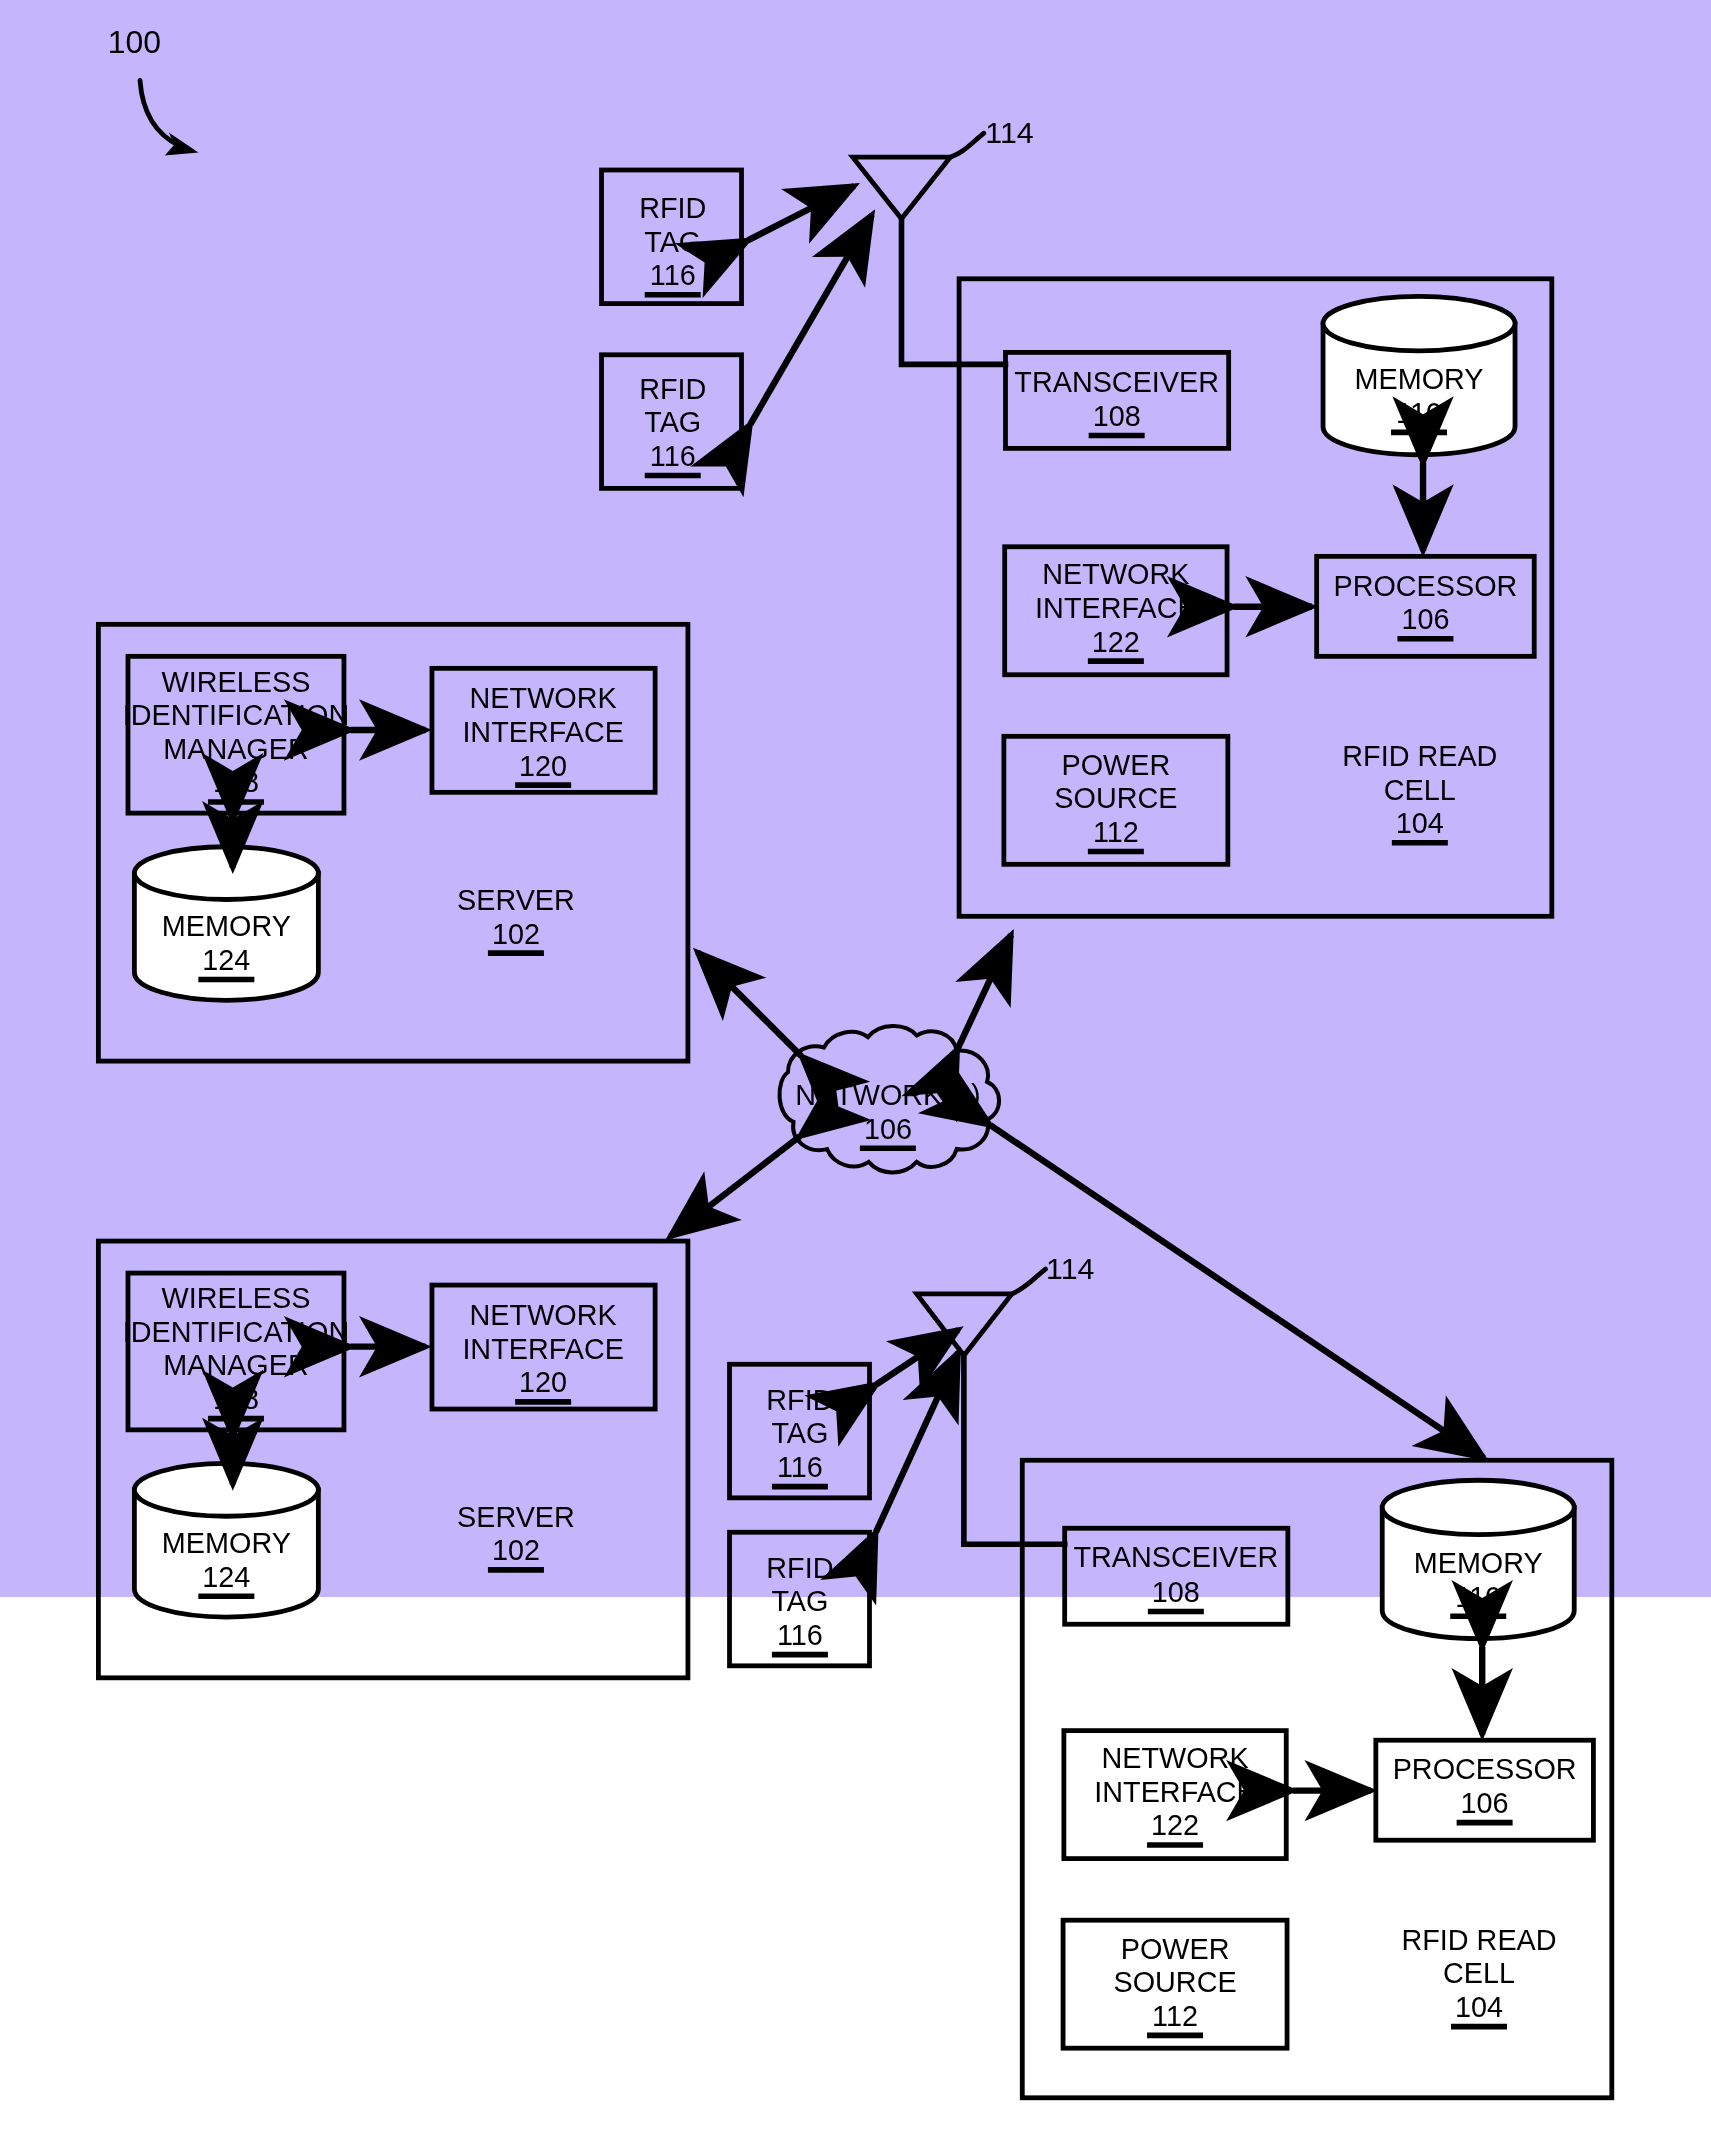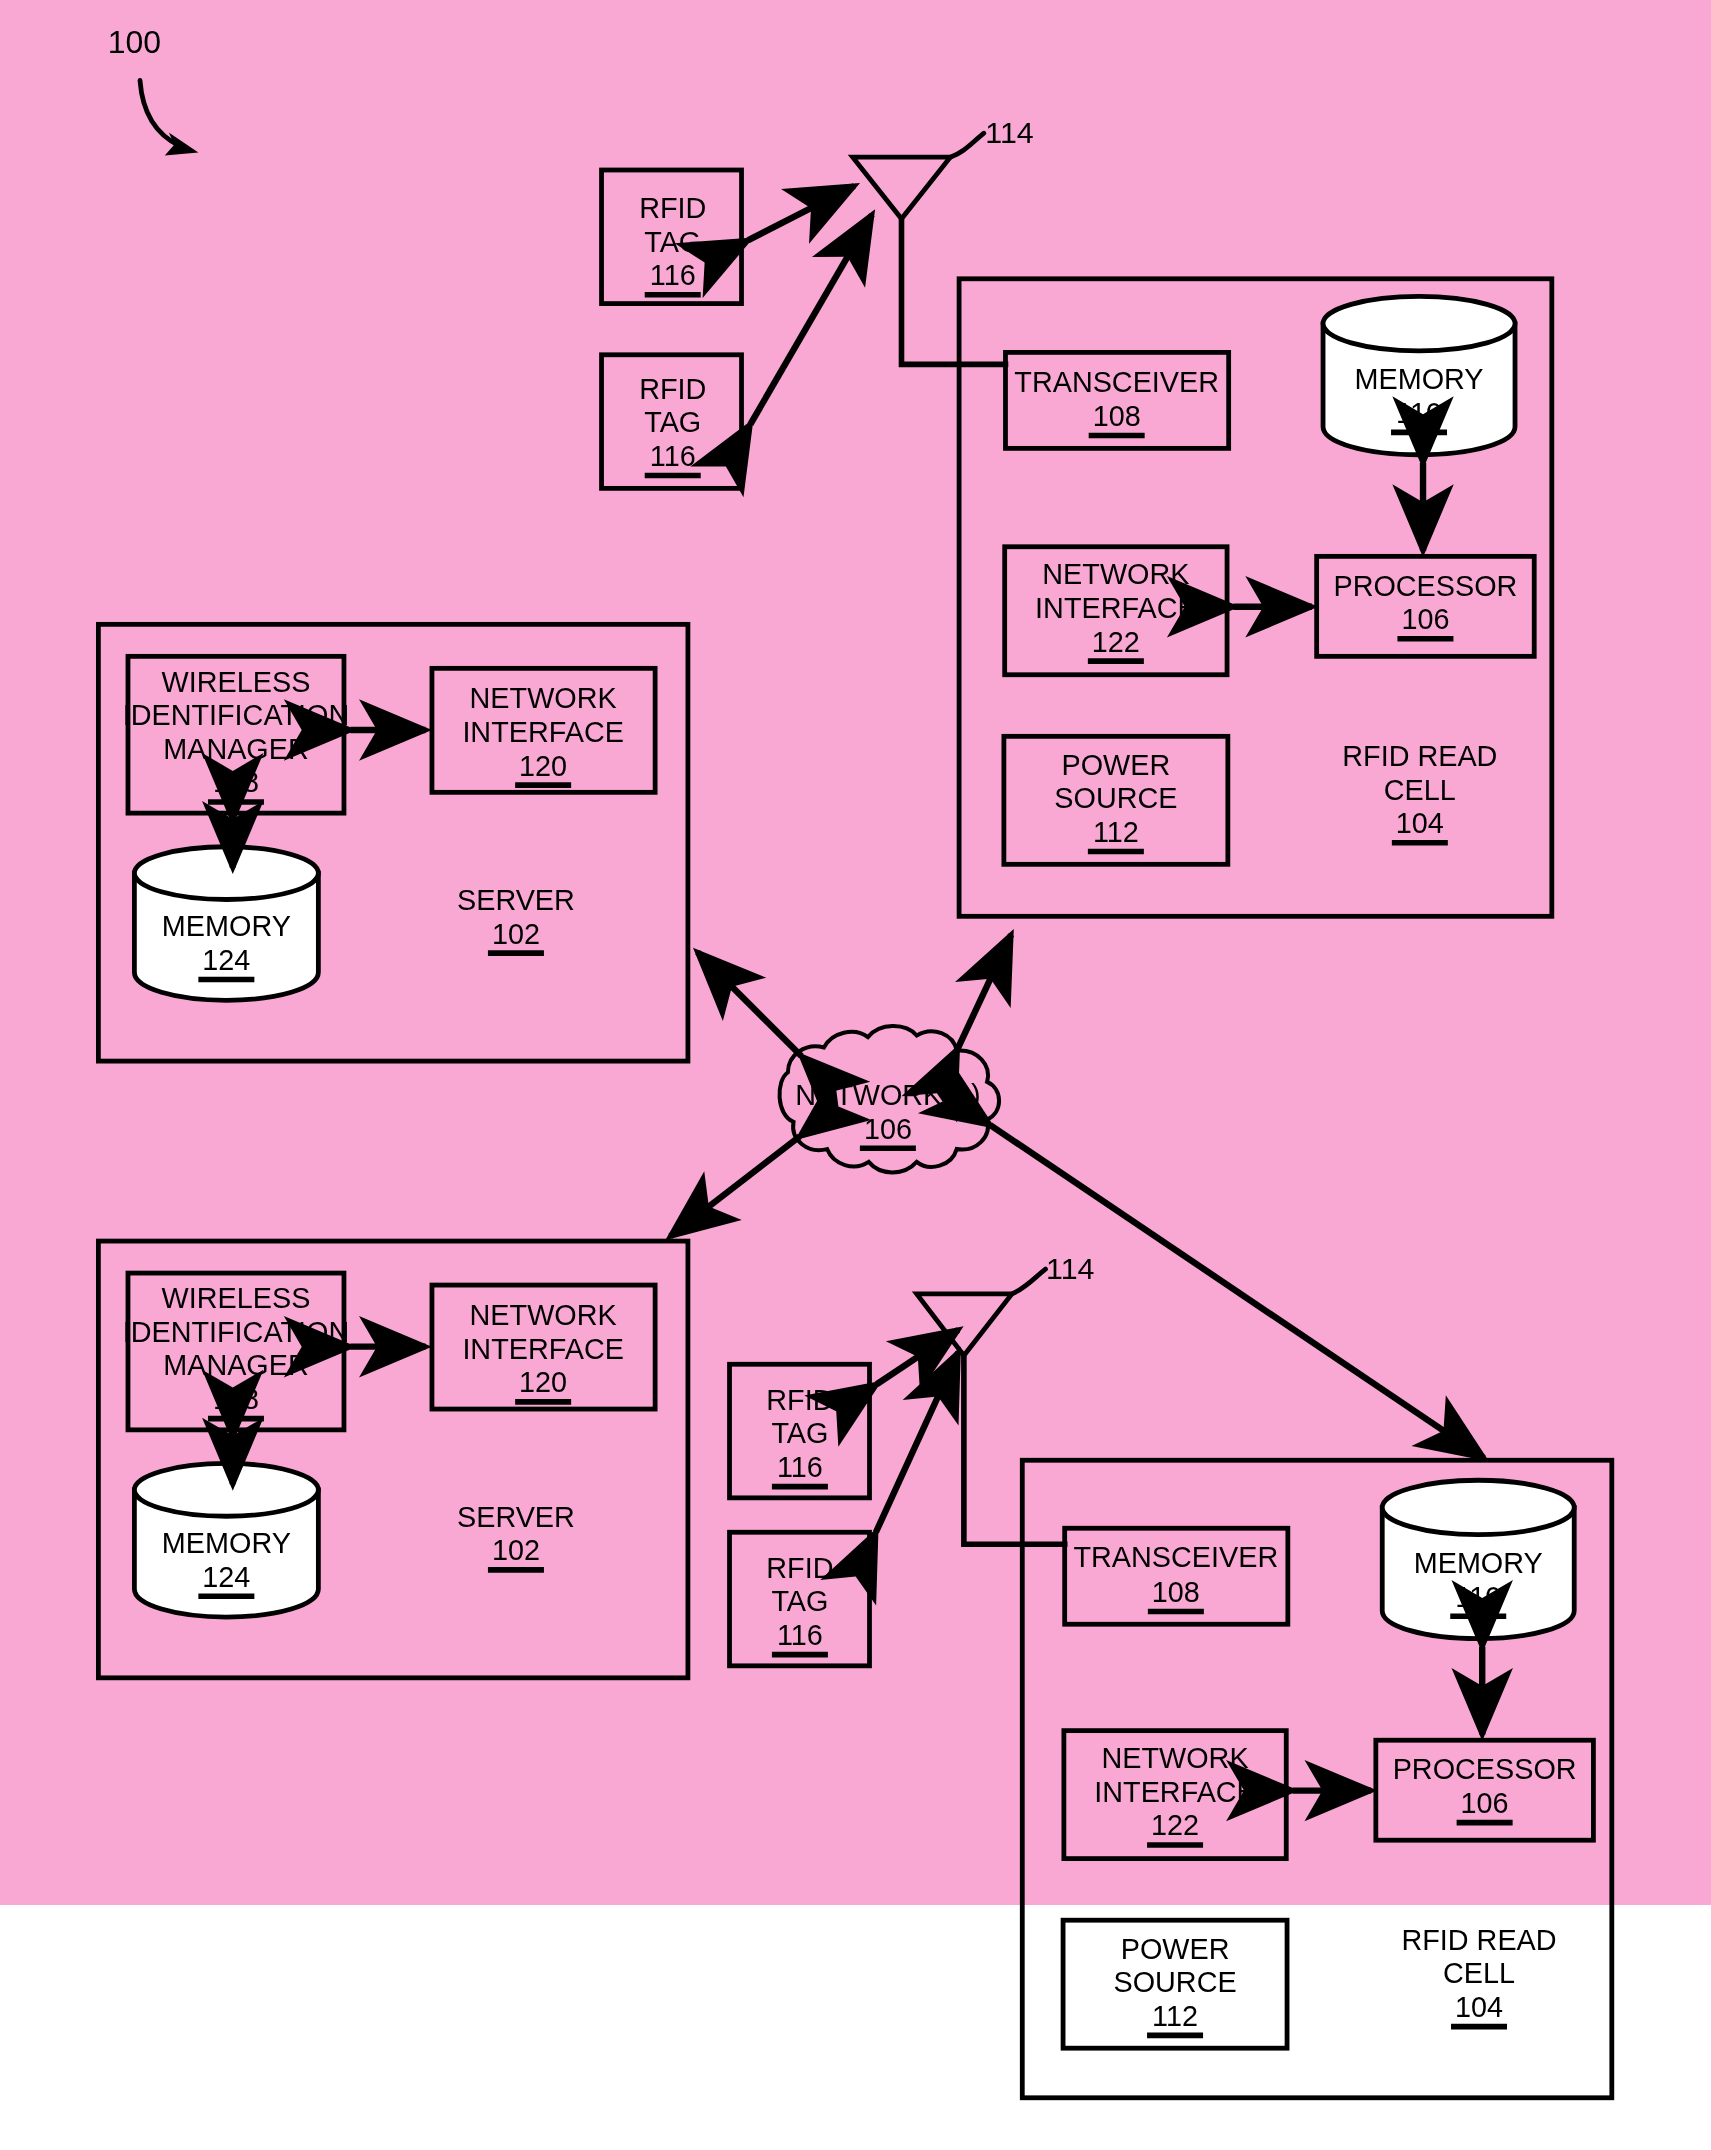--- a/index.html
+++ b/index.html
@@ -1,18 +1,18 @@
 <!DOCTYPE html>
 <html style="font-size:12.8px"><head>
 <meta charset="utf-8">
 <style>
   html,body{margin:0;padding:0;background:#ffffff;}
   body{width:1711px;height:2151px;overflow:hidden;
        font-family:"Liberation Sans","DejaVu Sans",sans-serif;}
-  #stage{position:relative;width:1711px;height:1905px;background:#f9a8d4;}
+  #stage{position:relative;width:1711px;height:1597px;background:#c4b5fd;}
   svg#canvas{position:absolute;left:0;top:0;width:1711px;height:2151px;}
   .blk{fill:none;stroke:#000;stroke-width:6;}
   .blk-thin{fill:none;stroke:#000;stroke-width:5;}
   .wire{fill:none;stroke:#000;stroke-width:7;stroke-linecap:square;}
   .leader{fill:none;stroke:#000;stroke-width:6;stroke-linecap:round;}
   .cyl{fill:#fff;stroke:#000;stroke-width:6;}
   .arrw{fill:none;stroke:#000;stroke-width:8;}
   .uline{stroke:#000;stroke-width:7;}
   text{font-family:"Liberation Sans","DejaVu Sans",sans-serif;fill:#000;
        text-anchor:middle;dominant-baseline:alphabetic;}

